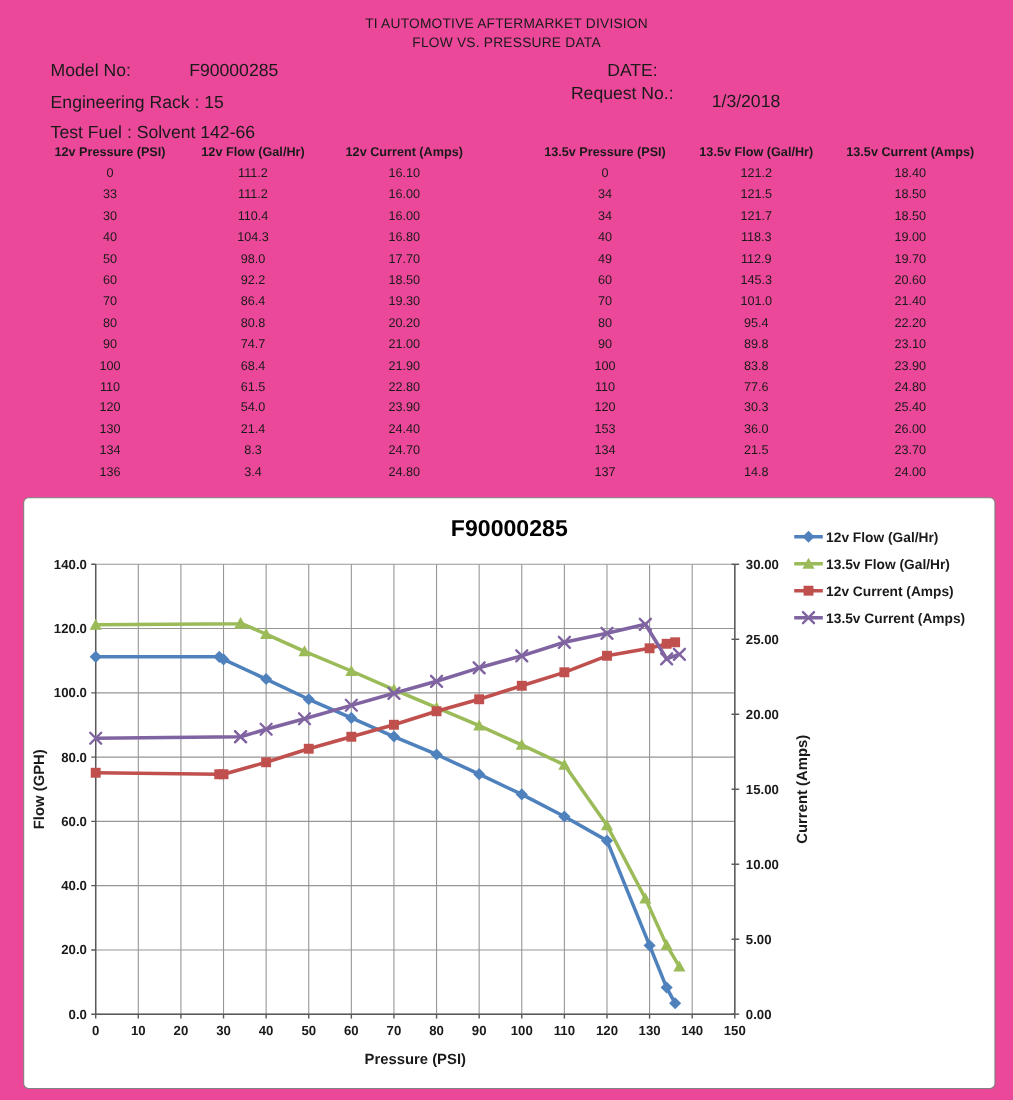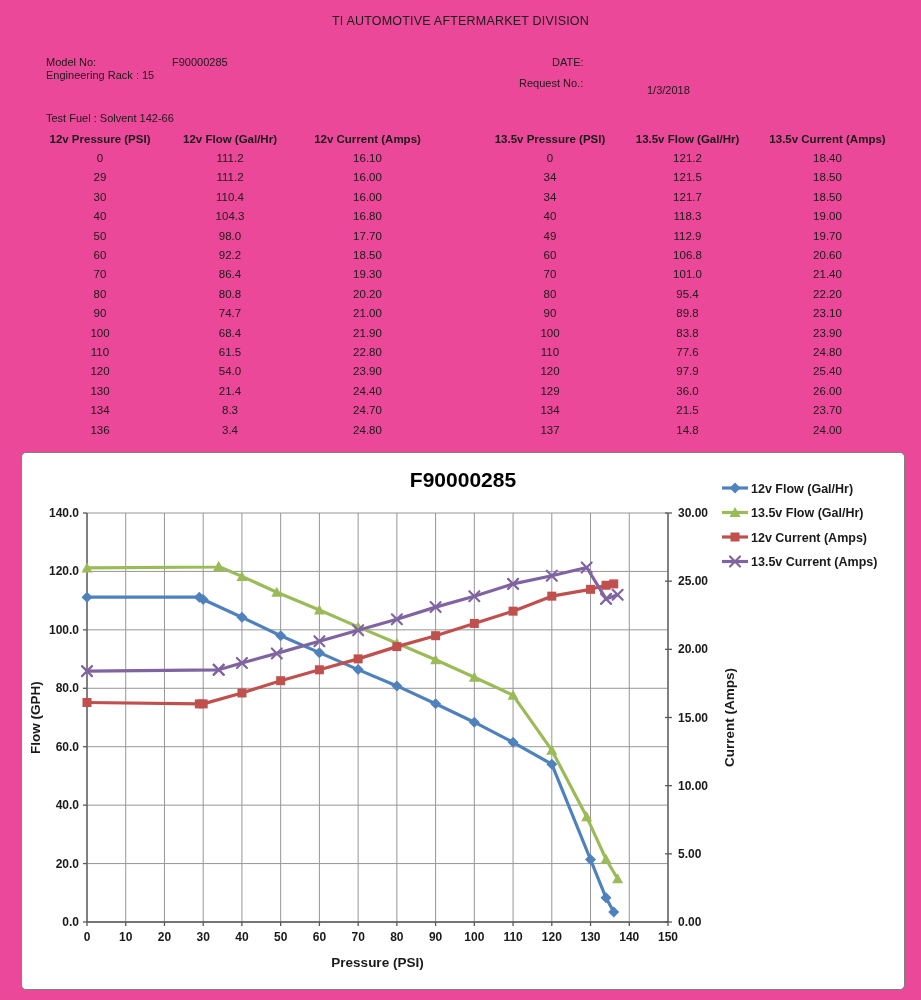--- a/index.html
+++ b/index.html
@@ -1,42 +1,43 @@
 <!DOCTYPE html>
 <html><head>
 <meta charset="utf-8">
 <style>
   html,body{margin:0;padding:0;background:#fff;}
   #page{position:relative;width:921px;height:1000px;background:#ec4899;
         font-family:"Liberation Sans",sans-serif;color:#1a1a1a;overflow:hidden;}
   .center-line{position:absolute;left:0;width:100%;text-align:center;font-size:12.5px;letter-spacing:.2px;}
-  .hdr-text{position:absolute;font-size:11px;white-space:nowrap;}
+  .hdr-text{position:absolute;font-size:16px;white-space:nowrap;}
   
   #data-table{position:absolute;left:40px;top:129px;width:860px;}
   .trow{display:grid;grid-template-columns:120px 140px 135px 45px 140px 135px 145px;height:19.4px;align-items:center;}
   .trow .c{text-align:center;font-size:11.5px;white-space:nowrap;}
   .trow.thead .c{font-weight:bold;}
   
   #chart-box{position:absolute;left:21px;top:452px;width:882px;height:536px;
              border:1px solid #808080;border-radius:5px;background:#fff;}
   #chart-box svg{position:absolute;left:0;top:0;}
 </style>
 </head>
 <body>
 
 <div id="page">
 
   <div class="center-line" style="top:14px;">TI AUTOMOTIVE AFTERMARKET DIVISION</div>
+  <div class="center-line" style="top:32px;">FLOW  VS.  PRESSURE DATA</div>
 
   <div class="hdr-text" style="left:46px;top:56px;">Model No:</div>
   <div class="hdr-text" style="left:172px;top:56px;">F90000285</div>
   <div class="hdr-text" style="left:552px;top:56px;">DATE:</div>
   <div class="hdr-text" style="left:647px;top:56px;margin-top:28px;">1/3/2018</div>
 
-  <div class="hdr-text" style="left:46px;top:69px;">Engineering Rack : 15</div>
+  <div class="hdr-text" style="left:46px;top:85px;">Engineering Rack : 15</div>
   <div class="hdr-text" style="left:507px;top:77px;margin-left:12px;">Request No.:</div>
 
   <div class="hdr-text" style="left:46px;top:98px;margin-top:14px;">Test Fuel : Solvent 142-66</div>
 
   <div id="data-table">
       <div class="trow thead">
         <div class="c">12v Pressure (PSI)</div>
         <div class="c">12v Flow (Gal/Hr)</div>
         <div class="c">12v Current (Amps)</div>
         <div class="c"></div>
@@ -47,21 +48,21 @@
       <div class="trow">
         <div class="c">0</div>
         <div class="c">111.2</div>
         <div class="c">16.10</div>
         <div class="c"></div>
         <div class="c">0</div>
         <div class="c">121.2</div>
         <div class="c">18.40</div>
       </div>
       <div class="trow">
-        <div class="c">29</div>
+        <div class="c">33</div>
         <div class="c">111.2</div>
         <div class="c">16.00</div>
         <div class="c"></div>
         <div class="c">34</div>
         <div class="c">121.5</div>
         <div class="c">18.50</div>
       </div>
       <div class="trow">
         <div class="c">30</div>
         <div class="c">110.4</div>
@@ -88,21 +89,21 @@
         <div class="c">49</div>
         <div class="c">112.9</div>
         <div class="c">19.70</div>
       </div>
       <div class="trow">
         <div class="c">60</div>
         <div class="c">92.2</div>
         <div class="c">18.50</div>
         <div class="c"></div>
         <div class="c">60</div>
-        <div class="c">106.8</div>
+        <div class="c">145.3</div>
         <div class="c">20.60</div>
       </div>
       <div class="trow">
         <div class="c">70</div>
         <div class="c">86.4</div>
         <div class="c">19.30</div>
         <div class="c"></div>
         <div class="c">70</div>
         <div class="c">101.0</div>
         <div class="c">21.40</div>
@@ -142,29 +143,29 @@
         <div class="c">110</div>
         <div class="c">77.6</div>
         <div class="c">24.80</div>
       </div>
       <div class="trow">
         <div class="c">120</div>
         <div class="c">54.0</div>
         <div class="c">23.90</div>
         <div class="c"></div>
         <div class="c">120</div>
-        <div class="c">97.9</div>
+        <div class="c">30.3</div>
         <div class="c">25.40</div>
       </div>
       <div class="trow">
         <div class="c">130</div>
         <div class="c">21.4</div>
         <div class="c">24.40</div>
         <div class="c"></div>
-        <div class="c">129</div>
+        <div class="c">153</div>
         <div class="c">36.0</div>
         <div class="c">26.00</div>
       </div>
       <div class="trow">
         <div class="c">134</div>
         <div class="c">8.3</div>
         <div class="c">24.70</div>
         <div class="c"></div>
         <div class="c">134</div>
         <div class="c">21.5</div>

